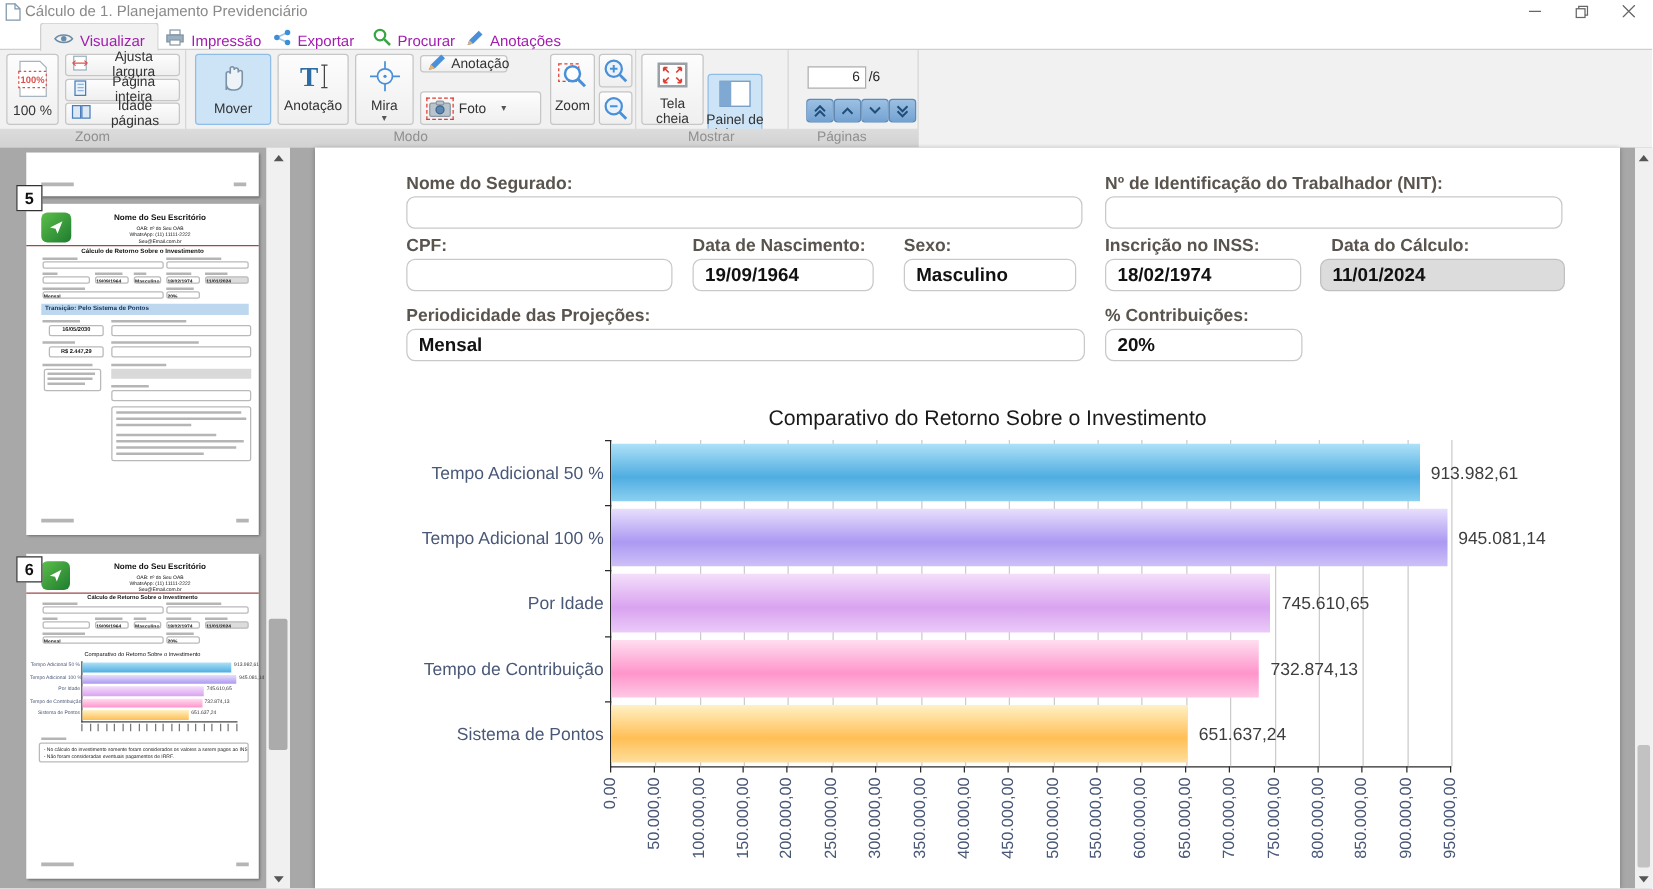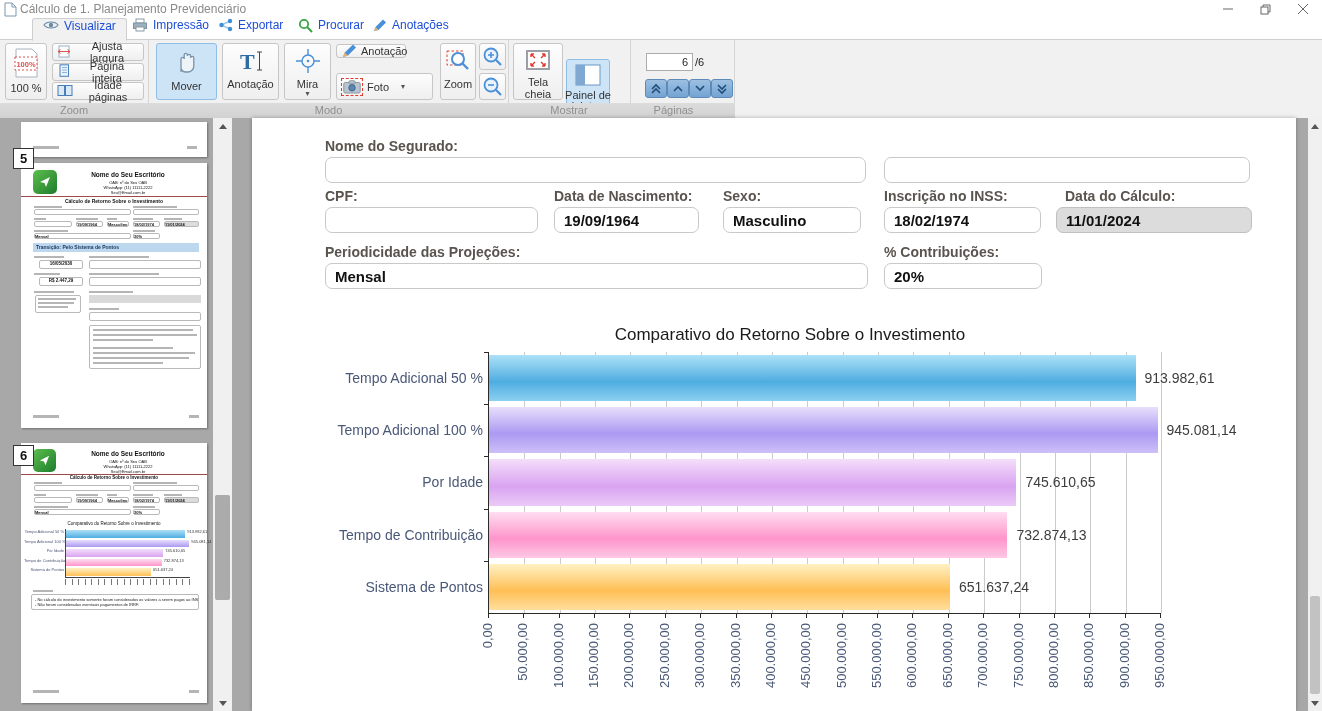--- a/index.html
+++ b/index.html
@@ -9,21 +9,21 @@
 
   
   .titlebar{position:absolute;left:0;top:0;width:1322px;height:18px;background:#fff;}
   .titlebar .doc-ic{position:absolute;left:4px;top:2px;}
   .titlebar .t-title{position:absolute;left:20px;top:2px;font-size:12px;color:#8a8a8a;white-space:nowrap;}
   .winbtn{position:absolute;top:0;width:34px;height:18px;display:flex;align-items:center;justify-content:center;color:#666;}
   .zoomind{position:absolute;top:21px;right:1px;font-size:11px;color:#333;white-space:nowrap;}
 
   
   .tabrow{position:absolute;left:0;top:18px;width:1322px;height:22px;background:#fff;border-bottom:1px solid #cfcfcf;box-sizing:border-box;}
-  .tab{position:absolute;top:0;height:22px;display:flex;align-items:flex-start;gap:5px;padding:0 10px;font-size:12px;color:#1d4ed8;box-sizing:border-box;white-space:nowrap;}
+  .tab{position:absolute;top:0;height:22px;display:flex;align-items:flex-end;gap:5px;padding:0 10px;font-size:12px;color:#a21caf;box-sizing:border-box;white-space:nowrap;}
   .tab.active{background:#f1f1f1;border:1px solid #cfcfcf;border-bottom:1px solid #f1f1f1;border-radius:3px 3px 0 0;height:23px;z-index:2;}
 
   
   .ribbon{position:absolute;left:0;top:40px;width:1322px;height:78px;background:#f1f1f1;}
   .rsep{position:absolute;top:0;width:1px;height:64px;background:#d6d6d6;}
   .rstrip{position:absolute;left:0;top:63px;width:735px;height:15px;background:linear-gradient(#dcdcdc,#d2d2d2);}
   .rstrip span{position:absolute;top:1px;font-size:11px;color:#8f8f8f;text-align:center;}
   .btn{position:absolute;display:flex;flex-direction:column;align-items:center;justify-content:flex-start;gap:2px;background:linear-gradient(#fdfdfd,#efefef);border:1px solid #c6c6c6;border-radius:3px;font-size:11px;color:#333;box-sizing:border-box;padding-top:4px;text-align:center;}
   .btn.sel{background:#cde4f7;border-color:#8fbde6;}
   .btn.row{flex-direction:row;justify-content:flex-start;gap:4px;padding:0 4px;align-items:center;}
@@ -477,20 +477,21 @@
         <div class="sbtn" style="top:577px">
             <span class="chev down"></span>
           </div>
       </div>
     </div>
 
     <div class="page">
 
       <div class="flabel" style="left:73px;top:20px">Nome do Segurado:</div>
       <div class="ffield" style="left:73px;top:39px;width:541px"></div>
+      <div class="flabel" style="left:632px;top:20px">Nº de Identificação do Trabalhador (NIT):</div>
       <div class="ffield" style="left:632px;top:39px;width:366px"></div>
 
       <div class="flabel" style="left:73px;top:70px">CPF:</div>
       <div class="ffield" style="left:73px;top:89px;width:213px"></div>
       <div class="flabel" style="left:302px;top:70px">Data de Nascimento:</div>
       <div class="ffield" style="left:302px;top:89px;width:145px">19/09/1964</div>
       <div class="flabel" style="left:471px;top:70px">Sexo:</div>
       <div class="ffield" style="left:471px;top:89px;width:138px">Masculino</div>
       <div class="flabel" style="left:632px;top:70px">Inscrição no INSS:</div>
       <div class="ffield" style="left:632px;top:89px;width:157px">18/02/1974</div>

